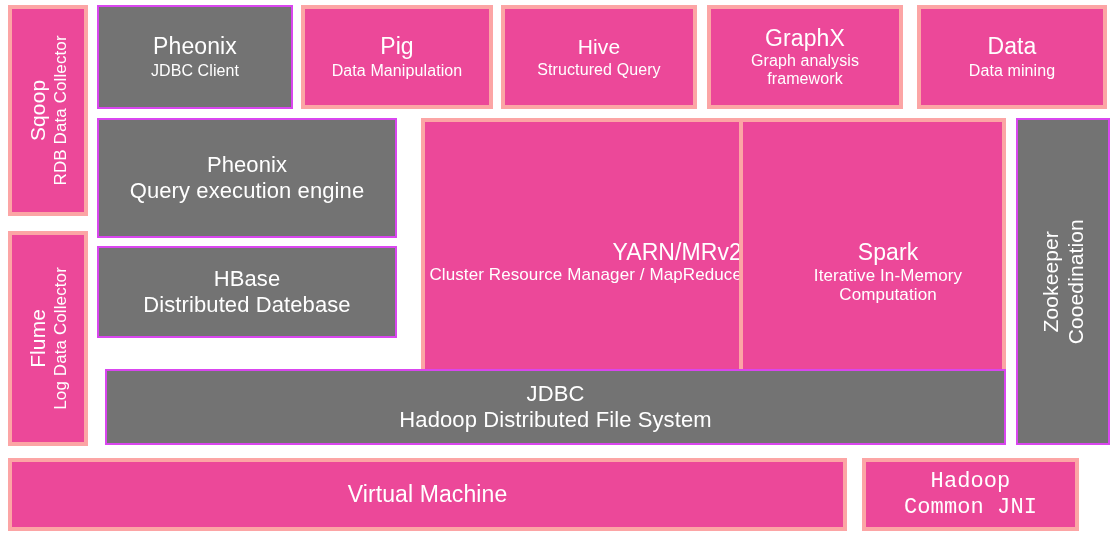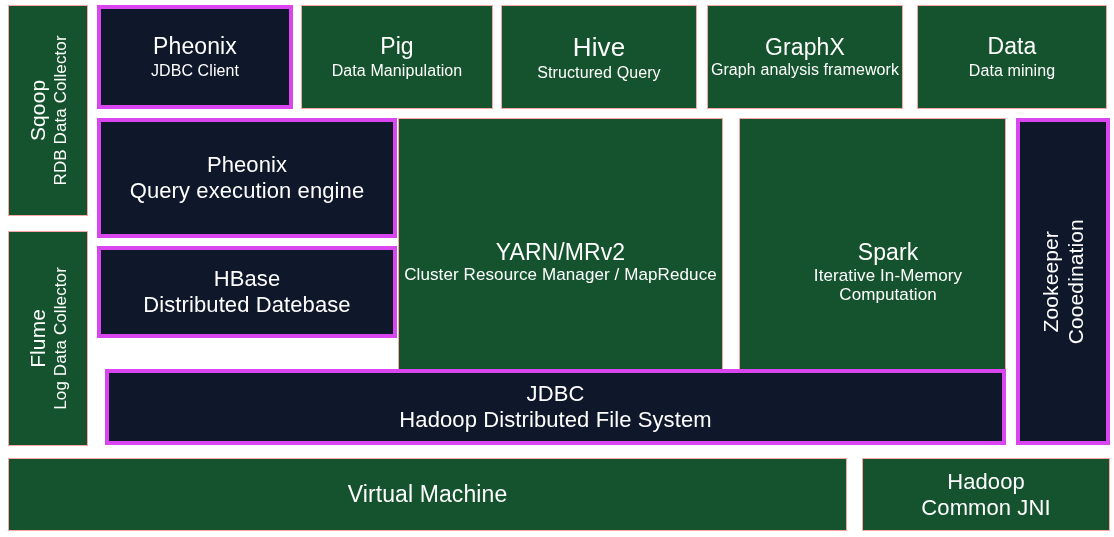--- a/index.html
+++ b/index.html
@@ -22,26 +22,26 @@
     flex-direction: column;
     align-items: center;
     justify-content: center;
     text-align: center;
     color: #ffffff;
     border: 1px solid #1a1a1a;
     line-height: 1.16;
     overflow: hidden;
   }
   .gray {
-    background: #14532d;
-    border: 1px solid #fca5a5;
+    background: #ec4899;
+    border: 4px solid #fca5a5;
   }
   .black {
-    background: #0f172a;
-    border: 4px solid #d946ef;
+    background: #737373;
+    border: 2px solid #d946ef;
   }
   .title {
     display: block;
     font-weight: normal;
     letter-spacing: 0.1px;
   }
   .sub {
     display: block;
     font-weight: normal;
     letter-spacing: 0.1px;
@@ -68,42 +68,42 @@
 
   #pheonix-jdbc { left: 97px;  top: 5px;   width: 196px; height: 104px; }
   #pig          { left: 301px; top: 5px;   width: 192px; height: 104px; }
   #hive         { left: 501px; top: 5px;   width: 196px; height: 104px; }
   #graphx       { left: 707px; top: 5px;   width: 196px; height: 104px; align-items: center; }
   #mllib        { left: 917px; top: 5px;   width: 190px; height: 104px; }
 
   
   #pheonix-engine { left: 97px;  top: 118px; width: 300px; height: 120px; }
   #hbase          { left: 97px;  top: 246px; width: 300px; height: 92px; }
-  #yarn           { left: 398px; top: 118px; width: 325px; height: 288px; }
+  #yarn           { left: 421px; top: 118px; width: 325px; height: 288px; align-items: flex-end; }
   #spark          { left: 739px; top: 118px; width: 267px; height: 308px; padding-left: 31px; }
   #zookeeper      { left: 1016px; top: 118px; width: 94px;  height: 327px; }
 
   
   #hdfs { left: 105px; top: 369px; width: 901px; height: 76px; }
 
   
   #vm   { left: 8px;   top: 458px; width: 839px; height: 73px; }
-  #jni  { left: 862px; top: 458px; width: 248px; height: 73px; }
+  #jni  { left: 862px; top: 458px; width: 217px; height: 73px; font-family: Liberation Mono, monospace; }
 
   
   #sqoop .title, #flume .title { font-size: 21px; }
   #sqoop .sub,  #flume .sub  { font-size: 17px; }
   #zookeeper .title { font-size: 21px; }
   #zookeeper .sub   { font-size: 21px; }
 
   #pheonix-jdbc .title { font-size: 23px; margin-bottom: 2px; }
   #pheonix-jdbc .sub   { font-size: 16px; }
   #pig .title { font-size: 23px; margin-bottom: 2px; }
   #pig .sub   { font-size: 16px; }
-  #hive .title { font-size: 26px; margin-bottom: 2px; }
+  #hive .title { font-size: 21px; margin-bottom: 2px; }
   #hive .sub   { font-size: 16px; }
   #graphx .title { font-size: 23px; }
   #graphx .sub   { font-size: 16px; }
   #mllib .title { font-size: 23px; margin-bottom: 2px; }
   #mllib .sub   { font-size: 16px; }
 
   #pheonix-engine .title { font-size: 22px; }
   #pheonix-engine .sub   { font-size: 22px; }
   #hbase .title { font-size: 22px; }
   #hbase .sub   { font-size: 22px; }

